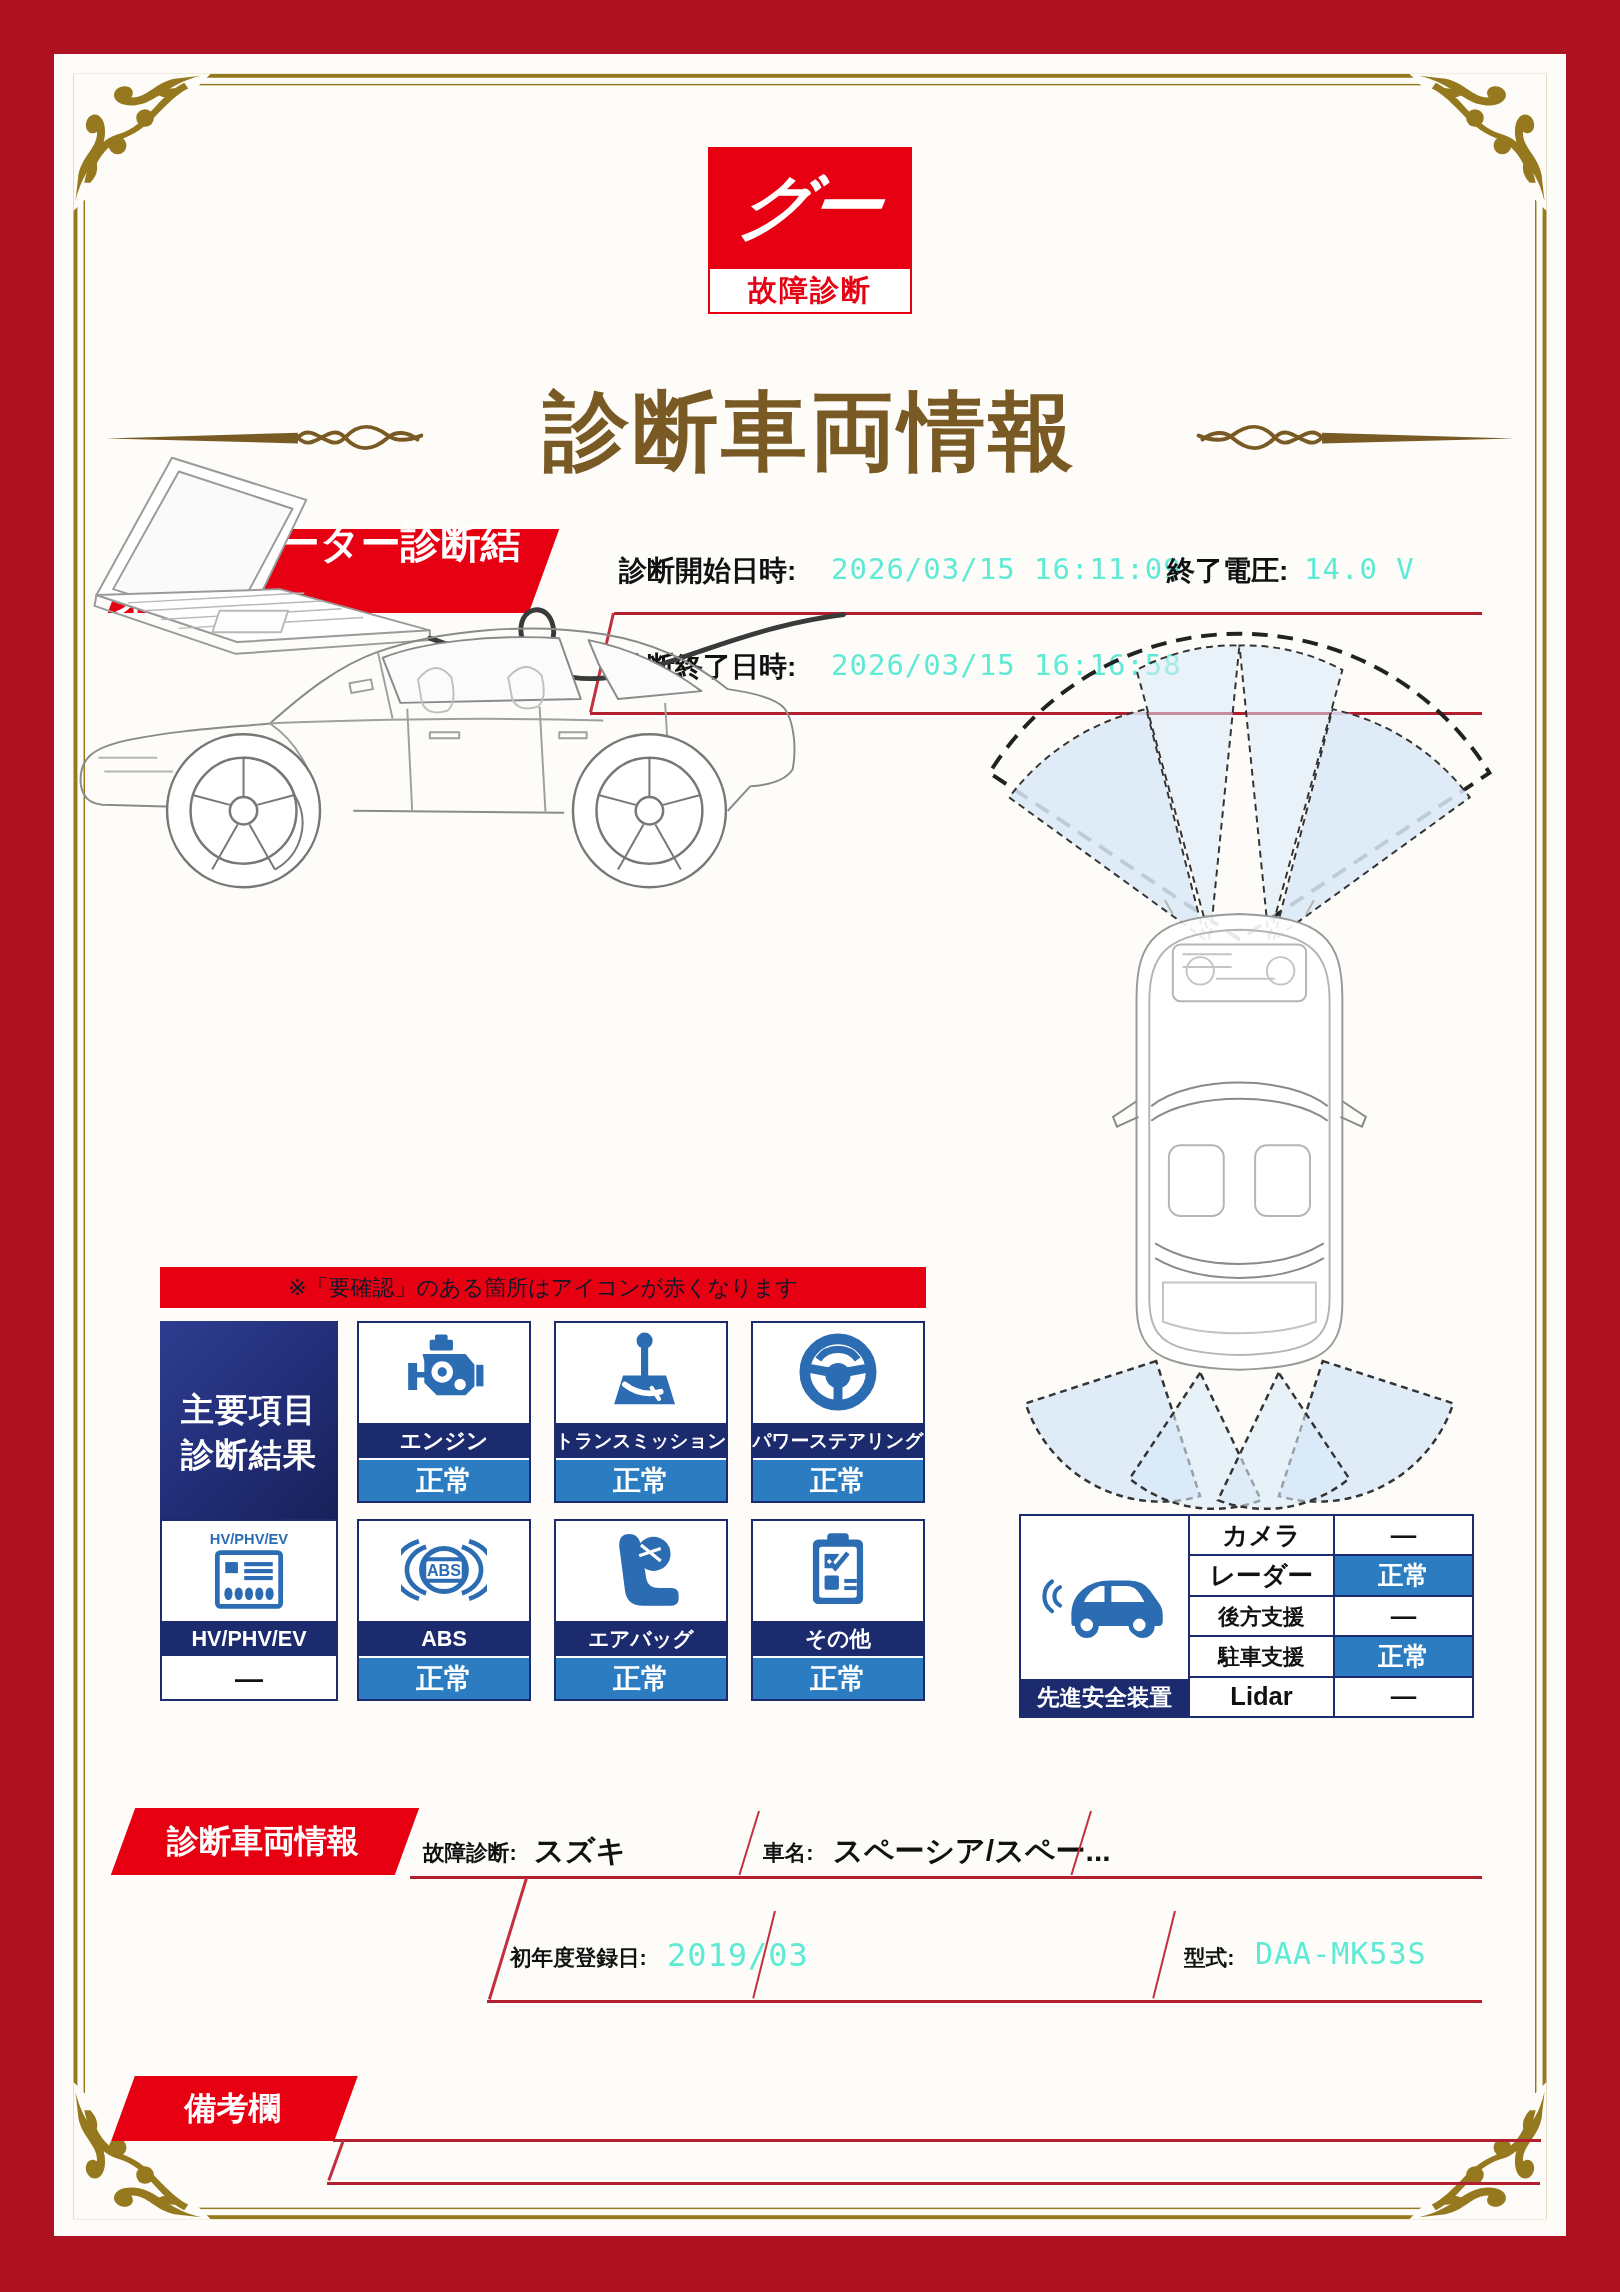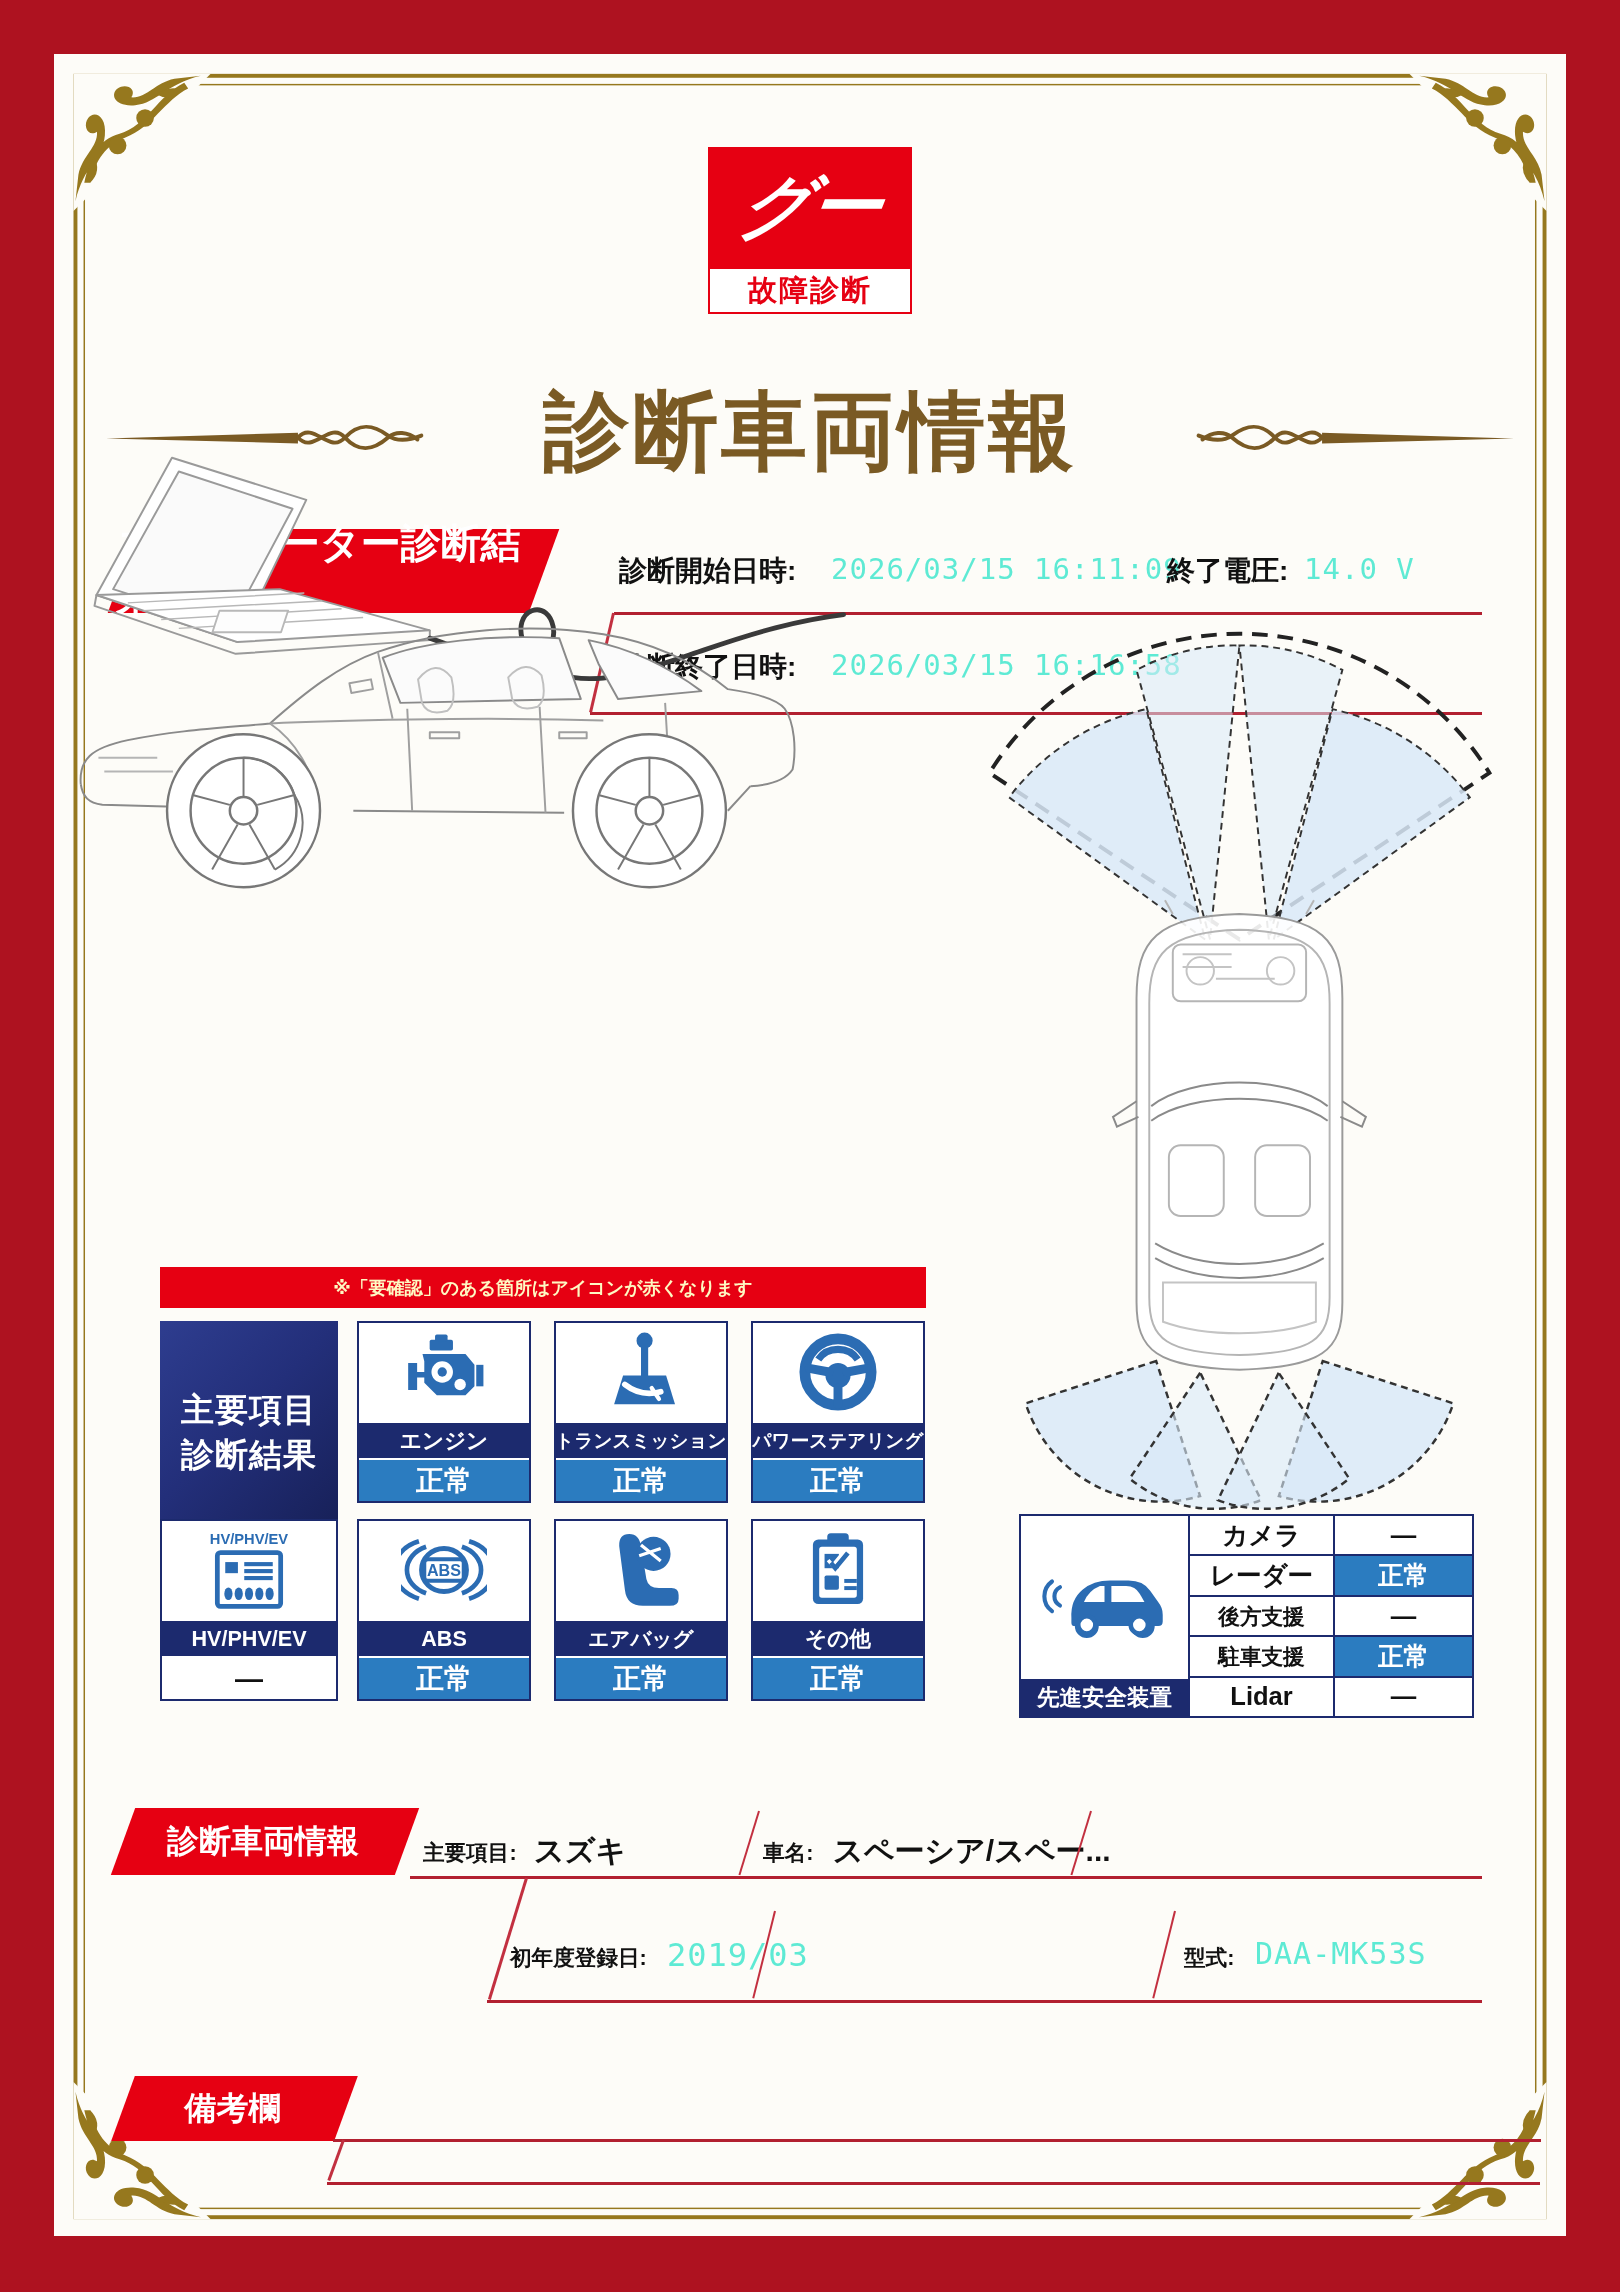--- a/index.html
+++ b/index.html
@@ -21,21 +21,21 @@
   .banner-bg{position:absolute;background:#E60012;transform:skewX(-20deg);}
   .banner-tx{position:absolute;display:flex;align-items:center;justify-content:center;
              color:#fff;font-weight:bold;}
   .redline{position:absolute;height:2.9px;background:#B22030;}
   .redslant{position:absolute;width:2.9px;background:#C23040;transform-origin:top center;}
   .lab{position:absolute;font-weight:bold;color:#111;white-space:nowrap;}
   .val{position:absolute;font-family:"DejaVu Sans Mono","Liberation Mono",monospace;
        color:#5eead4;white-space:nowrap;letter-spacing:1px;}
   
   .notice{position:absolute;left:160px;top:1267px;width:766px;height:41px;background:#E60012;
-          color:#fef9c3;font-size:18px;font-weight:bold;display:flex;align-items:center;justify-content:center;}
+          color:#0f172a;font-size:22px;font-weight:normal;display:flex;align-items:center;justify-content:center;}
   
   .hdrbox{position:absolute;left:160px;top:1321px;width:178px;height:224px;
           background:linear-gradient(135deg,#2E3D8F 0%,#232F7A 45%,#161F55 100%);
           display:flex;flex-direction:column;align-items:center;justify-content:center;color:#fff;
           font-size:33px;font-weight:bold;line-height:1.35;letter-spacing:1px;}
   .card{position:absolute;width:174px;height:182px;background:#fff;border:2px solid #1C2A6E;
         box-sizing:border-box;display:flex;flex-direction:column;}
   .card .icon-area{flex:1;display:flex;flex-direction:column;align-items:center;justify-content:center;background:#fff;}
   .card .icon-title{font-size:14.7px;font-weight:bold;color:#2B6CB3;margin-bottom:2px;}
   .card .label{height:35px;background:#1C2A6E;color:#fff;font-weight:bold;font-size:18.6px;
@@ -342,21 +342,21 @@
       </div>
       <div class="adas-row">
         <div class="adas-lbl">Lidar</div>
         <div class="adas-val">—</div>
       </div>
     </div>
   </div>
 
   <div class="banner-bg" style="left:123px;top:1808px;width:284px;height:67px;"></div>
   <div class="banner-tx" style="left:116px;top:1808px;width:294px;height:67px;font-size:32px;">診断車両情報</div>
-  <div class="lab" style="left:423px;top:1838px;font-size:21.6px;">主要項目:</div>
+  <div class="lab" style="left:423px;top:1838px;font-size:21.6px;">故障診断:</div>
   <div class="lab" style="left:534px;top:1831px;font-size:30px;">スズキ</div>
   <div class="lab" style="left:763px;top:1838px;font-size:21.6px;">車名:</div>
   <div class="lab" style="left:833px;top:1831px;font-size:30px;">スペーシア/スペー...</div>
   <div class="redline" style="left:410px;top:1876px;width:1072px;"></div>
   <div class="redslant" style="left:758px;top:1811px;height:67px;transform:rotate(17deg);width:2px;"></div>
   <div class="redslant" style="left:1090px;top:1811px;height:67px;transform:rotate(17deg);width:2px;"></div>
   <div class="lab" style="left:510px;top:1943px;font-size:21.6px;">初年度登録日:</div>
   <div class="val" style="left:667px;top:1936px;font-size:32px;">2019/03</div>
   <div class="lab" style="left:1184px;top:1943px;font-size:21.6px;">型式:</div>
   <div class="val" style="left:1255px;top:1936px;font-size:30px;">DAA-MK53S</div>

